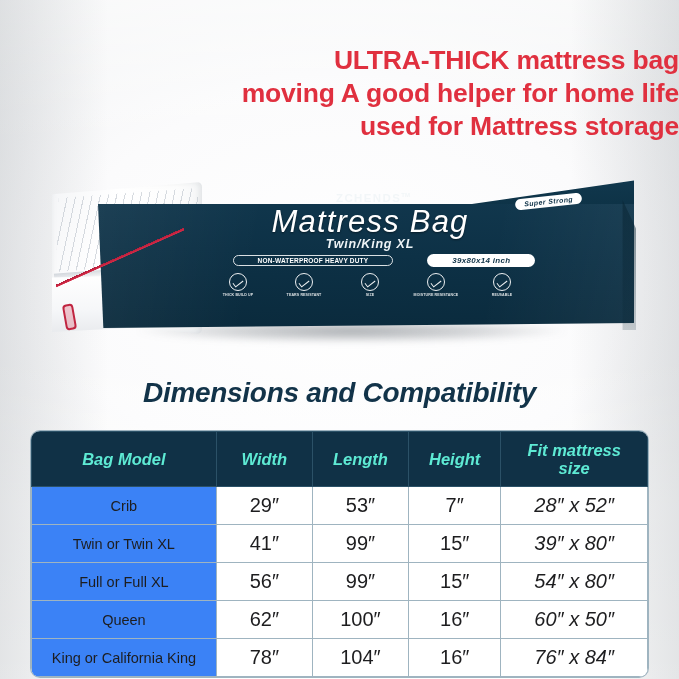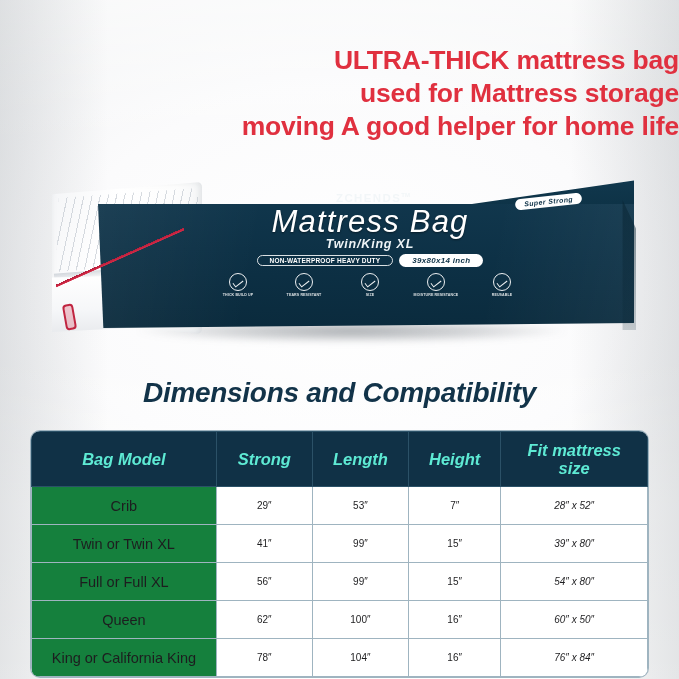--- a/index.html
+++ b/index.html
@@ -254,26 +254,27 @@
   .pill-row {
     display: flex;
     justify-content: center;
     align-items: center;
     gap: 6px;
     margin-top: 3px;
   }
   .pill {
     border: 1px solid rgba(255,255,255,.85);
     border-radius: 9px;
-    padding: 1px 12px;
+    padding: 1px 24px;
     font-size: 6.5px;
     font-weight: bold;
     letter-spacing: .2px;
     color: #ffffff;
     white-space: nowrap;
+    margin-left: 28px;
   }
   .pill.solid {
     background: #ffffff;
     color: #0d3146;
     font-size: 8px;
     letter-spacing: .3px;
     font-style: italic;
   }
   .feature-row {
     display: flex;
@@ -357,48 +358,48 @@
     font-size: 16.5px;
     font-weight: bold;
     font-style: italic;
     height: 54px;
     padding: 0 2px;
     border-color: #2b5167;
     line-height: 18px;
   }
   table.spec tbody td {
     height: 33px;
-    font-size: 10px;
+    font-size: 20px;
     color: #1d1d1f;
     font-weight: normal;
     padding: 2px 3px;
   }
   table.spec tbody td.model {
-    background: #15803d;
+    background: #3b82f6;
     font-size: 14.5px;
   }
   table.spec tbody td.fit {
     font-style: italic;
   }
   
   col.c-model { width: 30.0%; }
   col.c-width { width: 15.6%; }
   col.c-length{ width: 15.6%; }
   col.c-height{ width: 15.0%; }
   col.c-fit   { width: 23.8%; }
 </style>
 </head>
 <body>
 
 <div id="page">
 
   <div class="headline">
     <span class="hl-line">ULTRA-THICK mattress bag</span>
+    <span class="hl-line">moving A good helper for home life</span>
     <span class="hl-line">used for Mattress storage</span>
-    <span class="hl-line">moving A good helper for home life</span>
   </div>
 
   <div class="product">
 
     <div class="photo-shadow"></div>
 
     <div class="mattress">
       <div class="mattress-body"></div>
       <div class="mattress-quilt"></div>
       <div class="mattress-seam"></div>
@@ -458,21 +459,21 @@
       <colgroup>
         <col class="c-model">
           <col class="c-width">
           <col class="c-length">
           <col class="c-height">
           <col class="c-fit">
       </colgroup>
       <thead>
         <tr>
           <th>Bag Model</th>
-          <th>Strong</th>
+          <th>Width</th>
           <th>Length</th>
           <th>Height</th>
           <th>
             <span>Fit mattress</span><br>
             <span>size</span>
           </th>
         </tr>
       </thead>
       <tbody>
         <tr>

